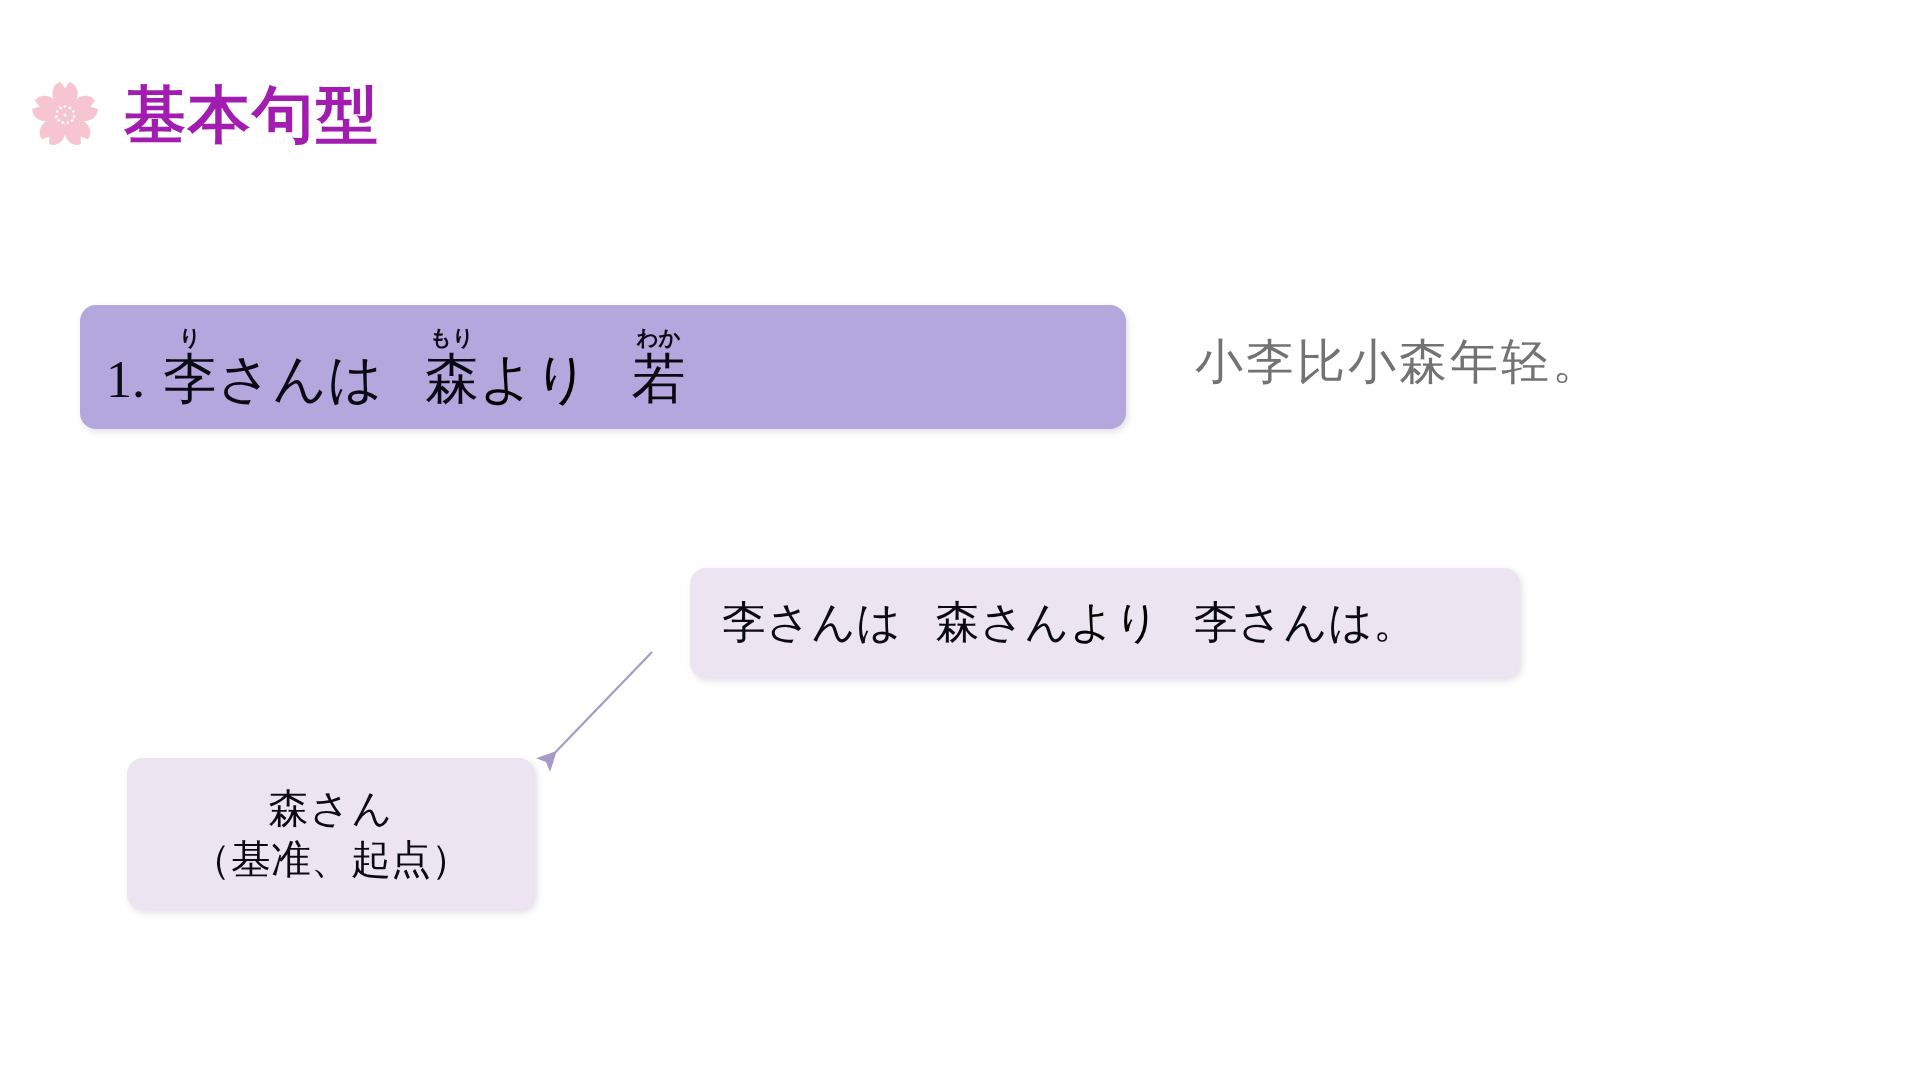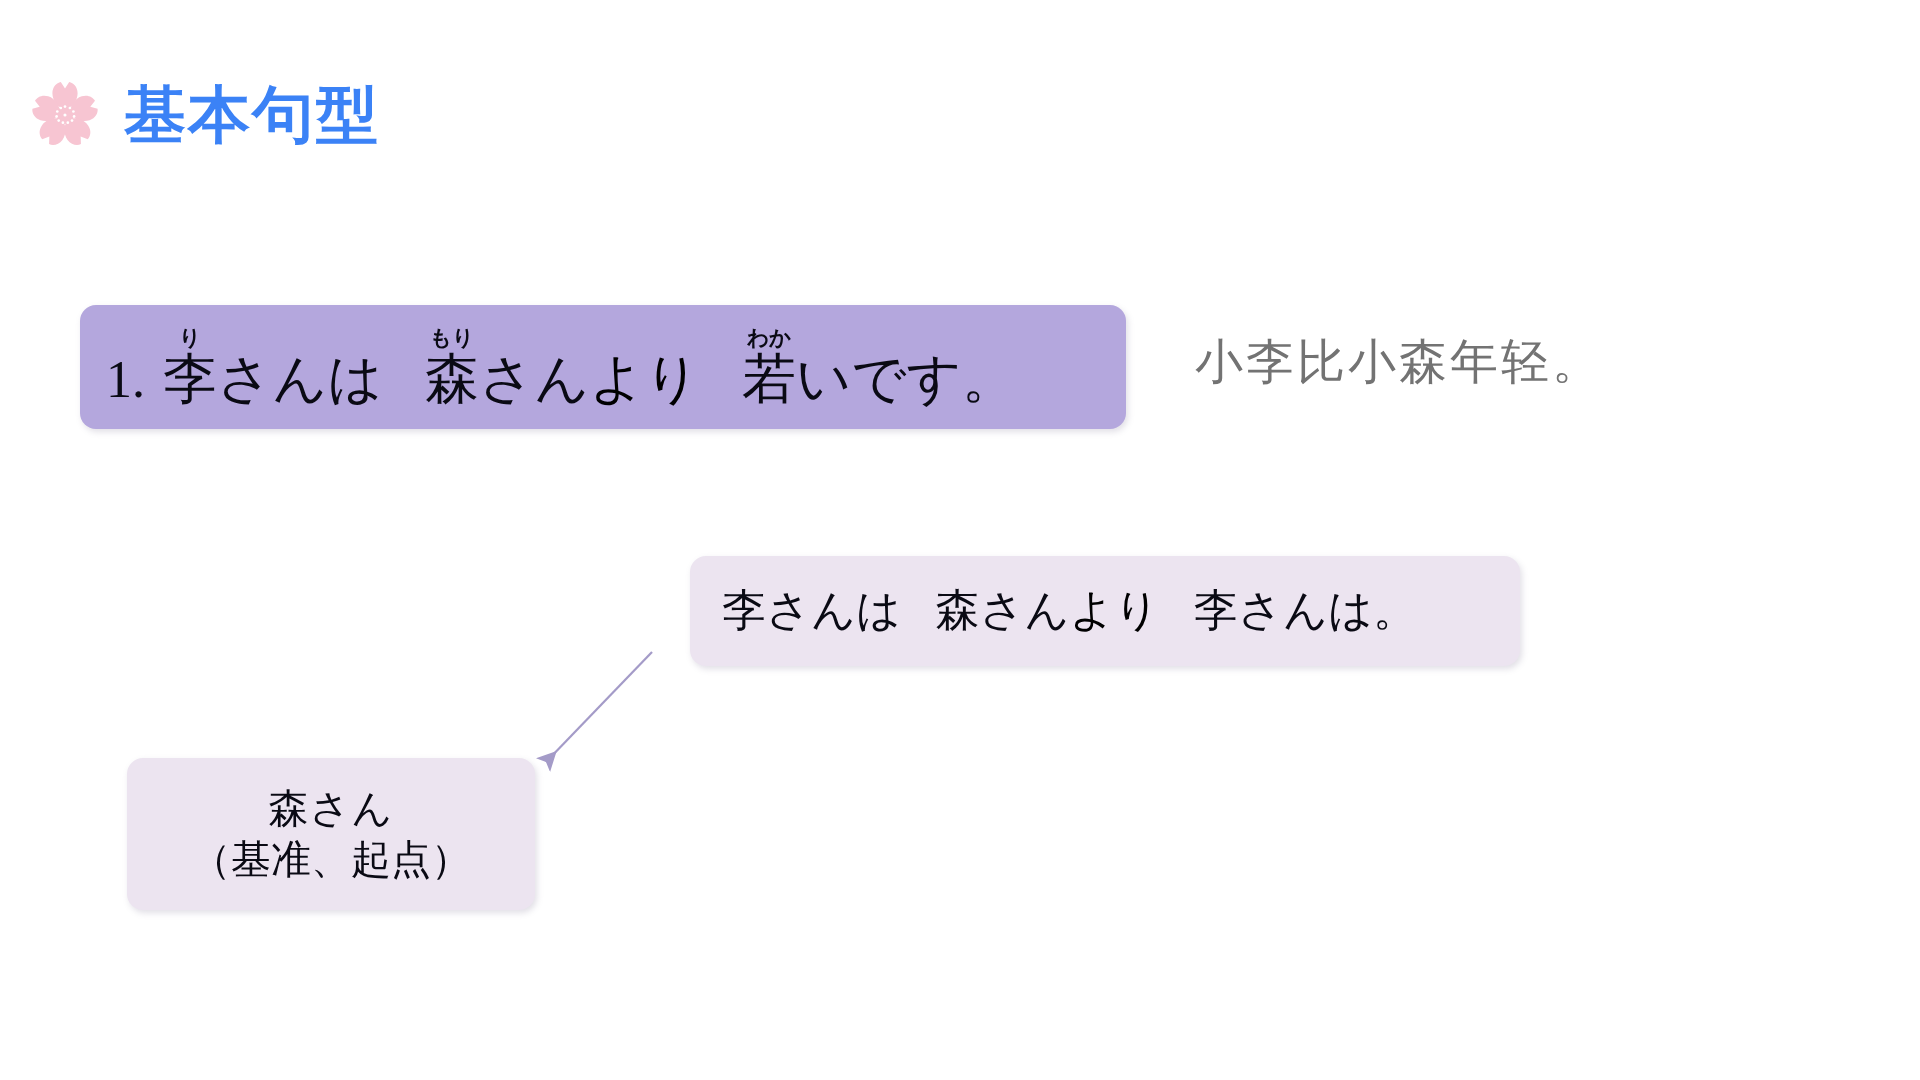--- a/index.html
+++ b/index.html
@@ -29,21 +29,21 @@
     width: 70px;
     height: 70px;
     flex: 0 0 auto;
     display: block;
   }
   #page-title {
     font-family: "DejaVu Sans", "Liberation Sans", sans-serif;
     font-weight: 700;
     font-size: 62px;
     line-height: 1;
-    color: #3b82f6;
+    color: #a21caf;
     letter-spacing: 2px;
     white-space: nowrap;
   }
 
   
   .sent-box {
     position: absolute;
     border-radius: 16px;
     box-sizing: border-box;
     display: flex;
@@ -57,21 +57,21 @@
     top: 305px;
     width: 1046px;
     height: 124px;
     background: #b4a7dd;
     padding: 0 26px;
   }
 
   
   #box-secondary {
     left: 690px;
-    top: 556px;
+    top: 568px;
     width: 830px;
     height: 110px;
     background: #ece4f0;
     padding: 0 32px;
   }
 
   
   #box-reference {
     left: 127px;
     top: 758px;
@@ -217,36 +217,28 @@
     </span>
 
     <span class="gap-lg"></span>
 
     <span class="ruby">
       <span class="rt">もり</span>
       <span class="rb">森</span>
     </span>
     <span class="ruby ruby-pad">
       <span class="rt">&nbsp;</span>
-      <span class="rb">さん</span>
-    </span>
-    <span class="ruby ruby-pad">
-      <span class="rt">&nbsp;</span>
       <span class="rb red">より</span>
     </span>
 
     <span class="gap-lg"></span>
 
     <span class="ruby">
       <span class="rt">わか</span>
       <span class="rb">若</span>
-    </span>
-    <span class="ruby ruby-pad">
-      <span class="rt">&nbsp;</span>
-      <span class="rb">いです。</span>
     </span>
   </div>
 </div>
 
 <div id="translation-primary">小李比小森年轻。</div>
 
 <div id="box-secondary" class="sent-box">
   <div class="sentence mid">
     <span class="plain">李さんは</span>
     <span class="gap-lg"></span>

